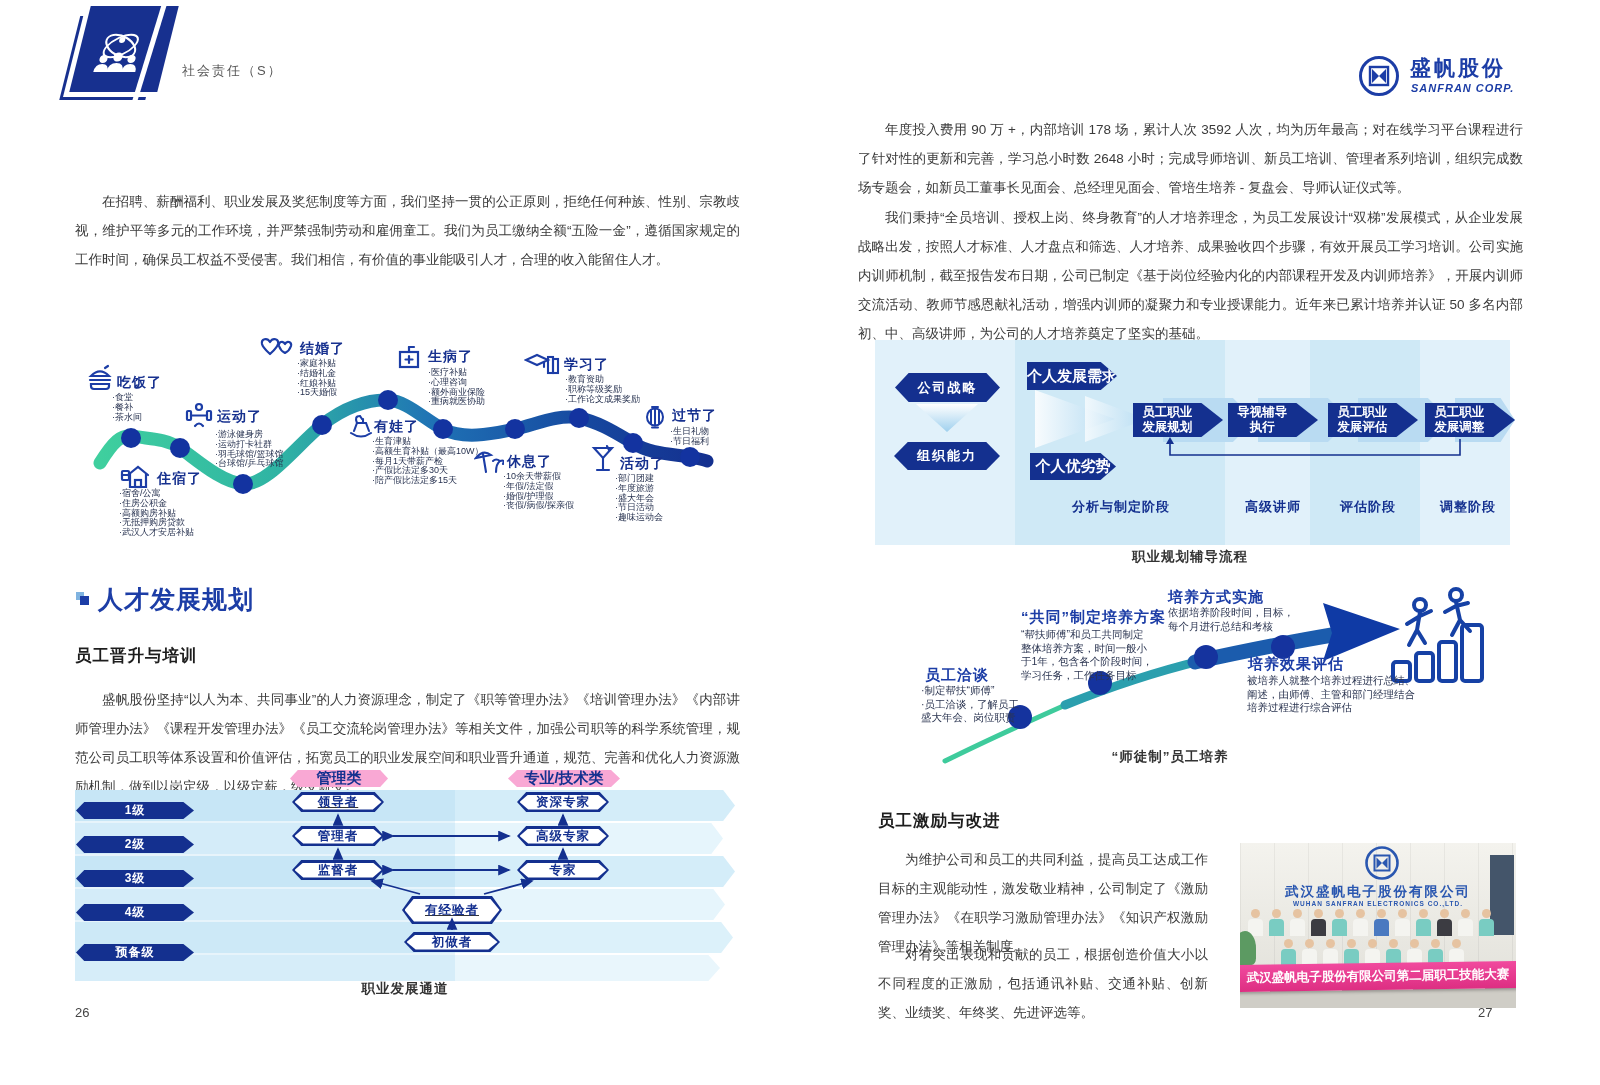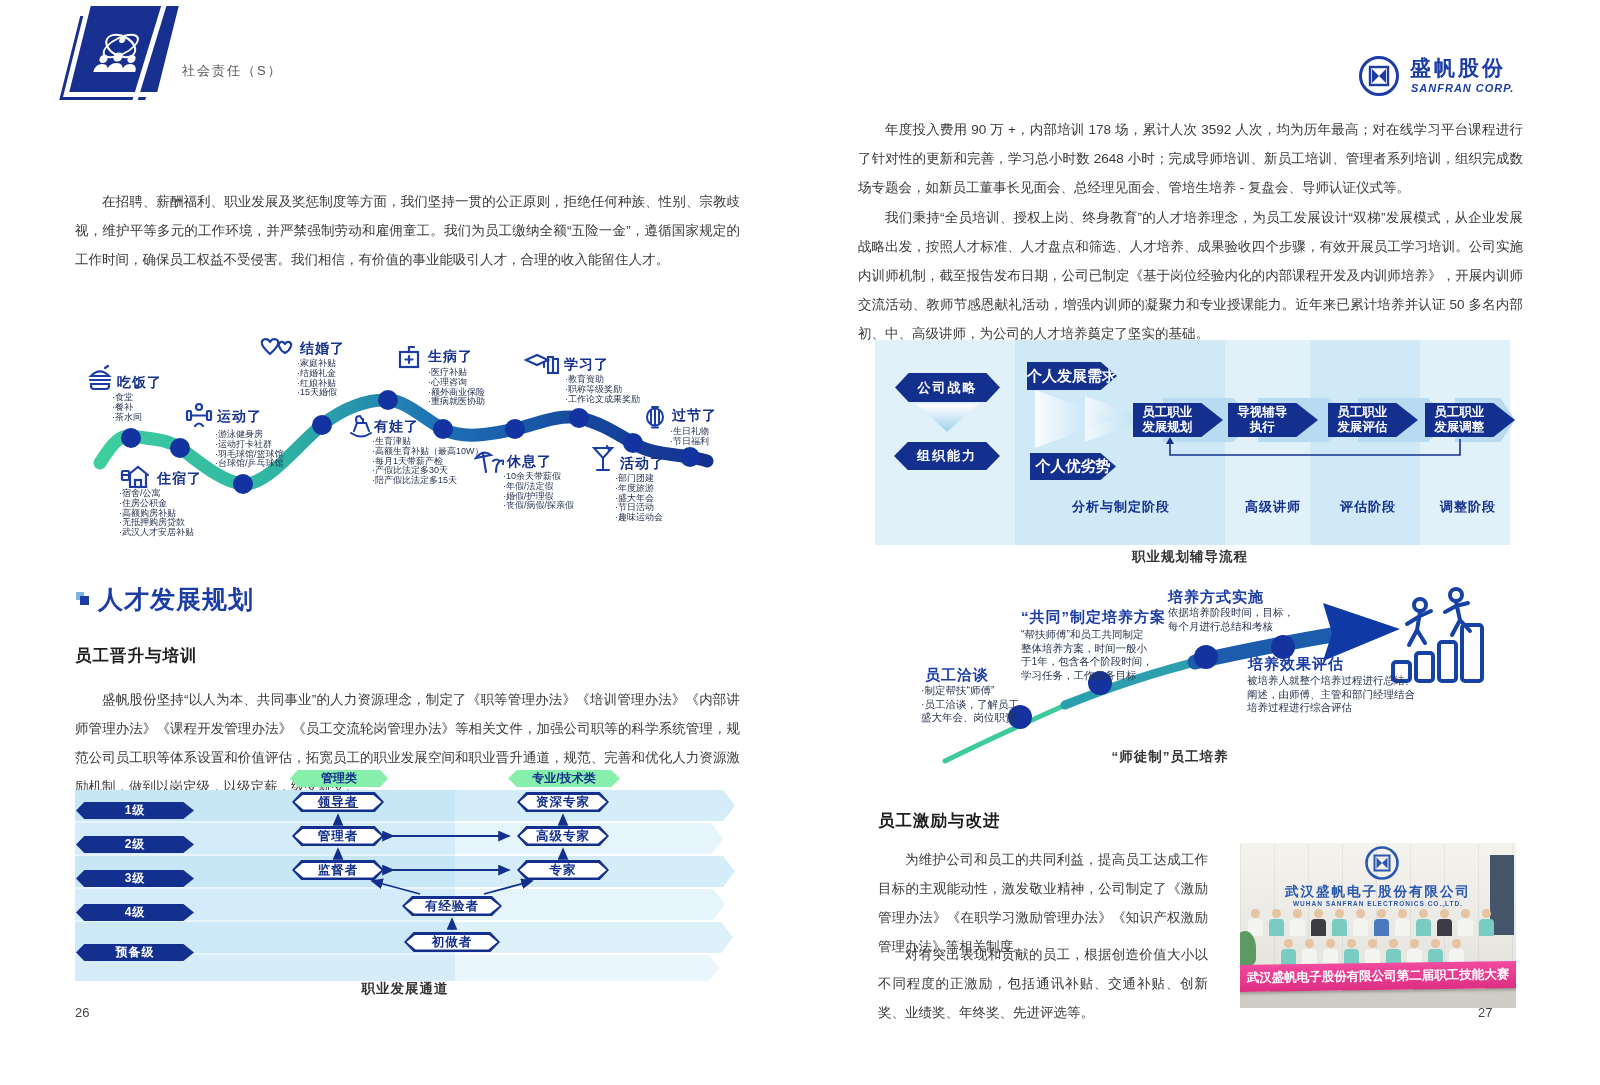--- a/index.html
+++ b/index.html
@@ -12,21 +12,21 @@
   .h2{font-size:16.5px;font-weight:bold;color:#1d1d1d;letter-spacing:1px;}
   .tab-label{font-size:13px;color:#555;letter-spacing:2px;}
   .station-title{font-size:14px;font-weight:bold;color:#17318f;letter-spacing:1px;white-space:nowrap;}
   .station-items{font-size:9px;line-height:9.8px;color:#273250;white-space:pre-line;}
   .badge{background:#17308f;transform:skewX(-14deg);box-shadow:-7px 7px 0 -2px #fff,-9px 9px 0 -1px #17308f;}
   .badge-slash{background:#fff;transform:rotate(17deg);}
   .pennant{background:#14308f;color:#fff;font-size:12px;font-weight:bold;letter-spacing:1px;
            display:flex;align-items:center;justify-content:center;
            clip-path:polygon(0 50%,7% 0,91% 0,100% 50%,91% 100%,7% 100%);}
   .band{clip-path:polygon(0 0,98.2% 0,100% 50%,98.2% 100%,0 100%);}
-  .colhead{background:#86efac;color:#14308f;font-size:12px;font-weight:bold;
+  .colhead{background:#f9a8d4;color:#14308f;font-size:15px;font-weight:bold;
            display:flex;align-items:center;justify-content:center;
            clip-path:polygon(0 50%,8% 0,92% 0,100% 50%,92% 100%,8% 100%);}
   .hexnode{background:#14308f;clip-path:polygon(0 50%,10% 0,90% 0,100% 50%,90% 100%,10% 100%);
            display:flex;align-items:center;justify-content:center;}
   .hexnode>div{background:#fff;clip-path:polygon(0 50%,10% 0,90% 0,100% 50%,90% 100%,10% 100%);
            width:calc(100% - 5px);height:calc(100% - 5px);display:flex;align-items:center;justify-content:center;
            color:#14308f;font-size:12.5px;font-weight:bold;letter-spacing:1px;}
   .fhex{background:#14308f;color:#fff;font-size:13px;font-weight:bold;letter-spacing:2px;
         display:flex;align-items:center;justify-content:center;
         clip-path:polygon(0 50%,13% 0,87% 0,100% 50%,87% 100%,13% 100%);}
@@ -301,21 +301,21 @@
     </div>
   <div class="abs hexnode" style="left:517px;top:792px;width:92px;height:20px;">
       <div>资深专家</div>
     </div>
   <div class="abs hexnode" style="left:517px;top:826px;width:92px;height:20px;">
       <div>高级专家</div>
     </div>
   <div class="abs hexnode" style="left:517px;top:860px;width:92px;height:20px;">
       <div>专家</div>
     </div>
-  <div class="abs hexnode" style="left:402px;top:896px;width:100px;height:20px;">
+  <div class="abs hexnode" style="left:402px;top:896px;width:100px;height:28px;text-decoration:underline;">
       <div>有经验者</div>
     </div>
   <div class="abs hexnode" style="left:404px;top:932px;width:96px;height:20px;">
       <div>初做者</div>
     </div>
 
   <svg class="abs" style="left:75px;top:765px;" width="665" height="235" viewBox="0 0 665 235">
     <defs>
       <marker id="ah" markerWidth="8" markerHeight="8" refX="6" refY="3" orient="auto">
         <path d="M0 0 L7 3 L0 6 Z" fill="#14308f"></path>

